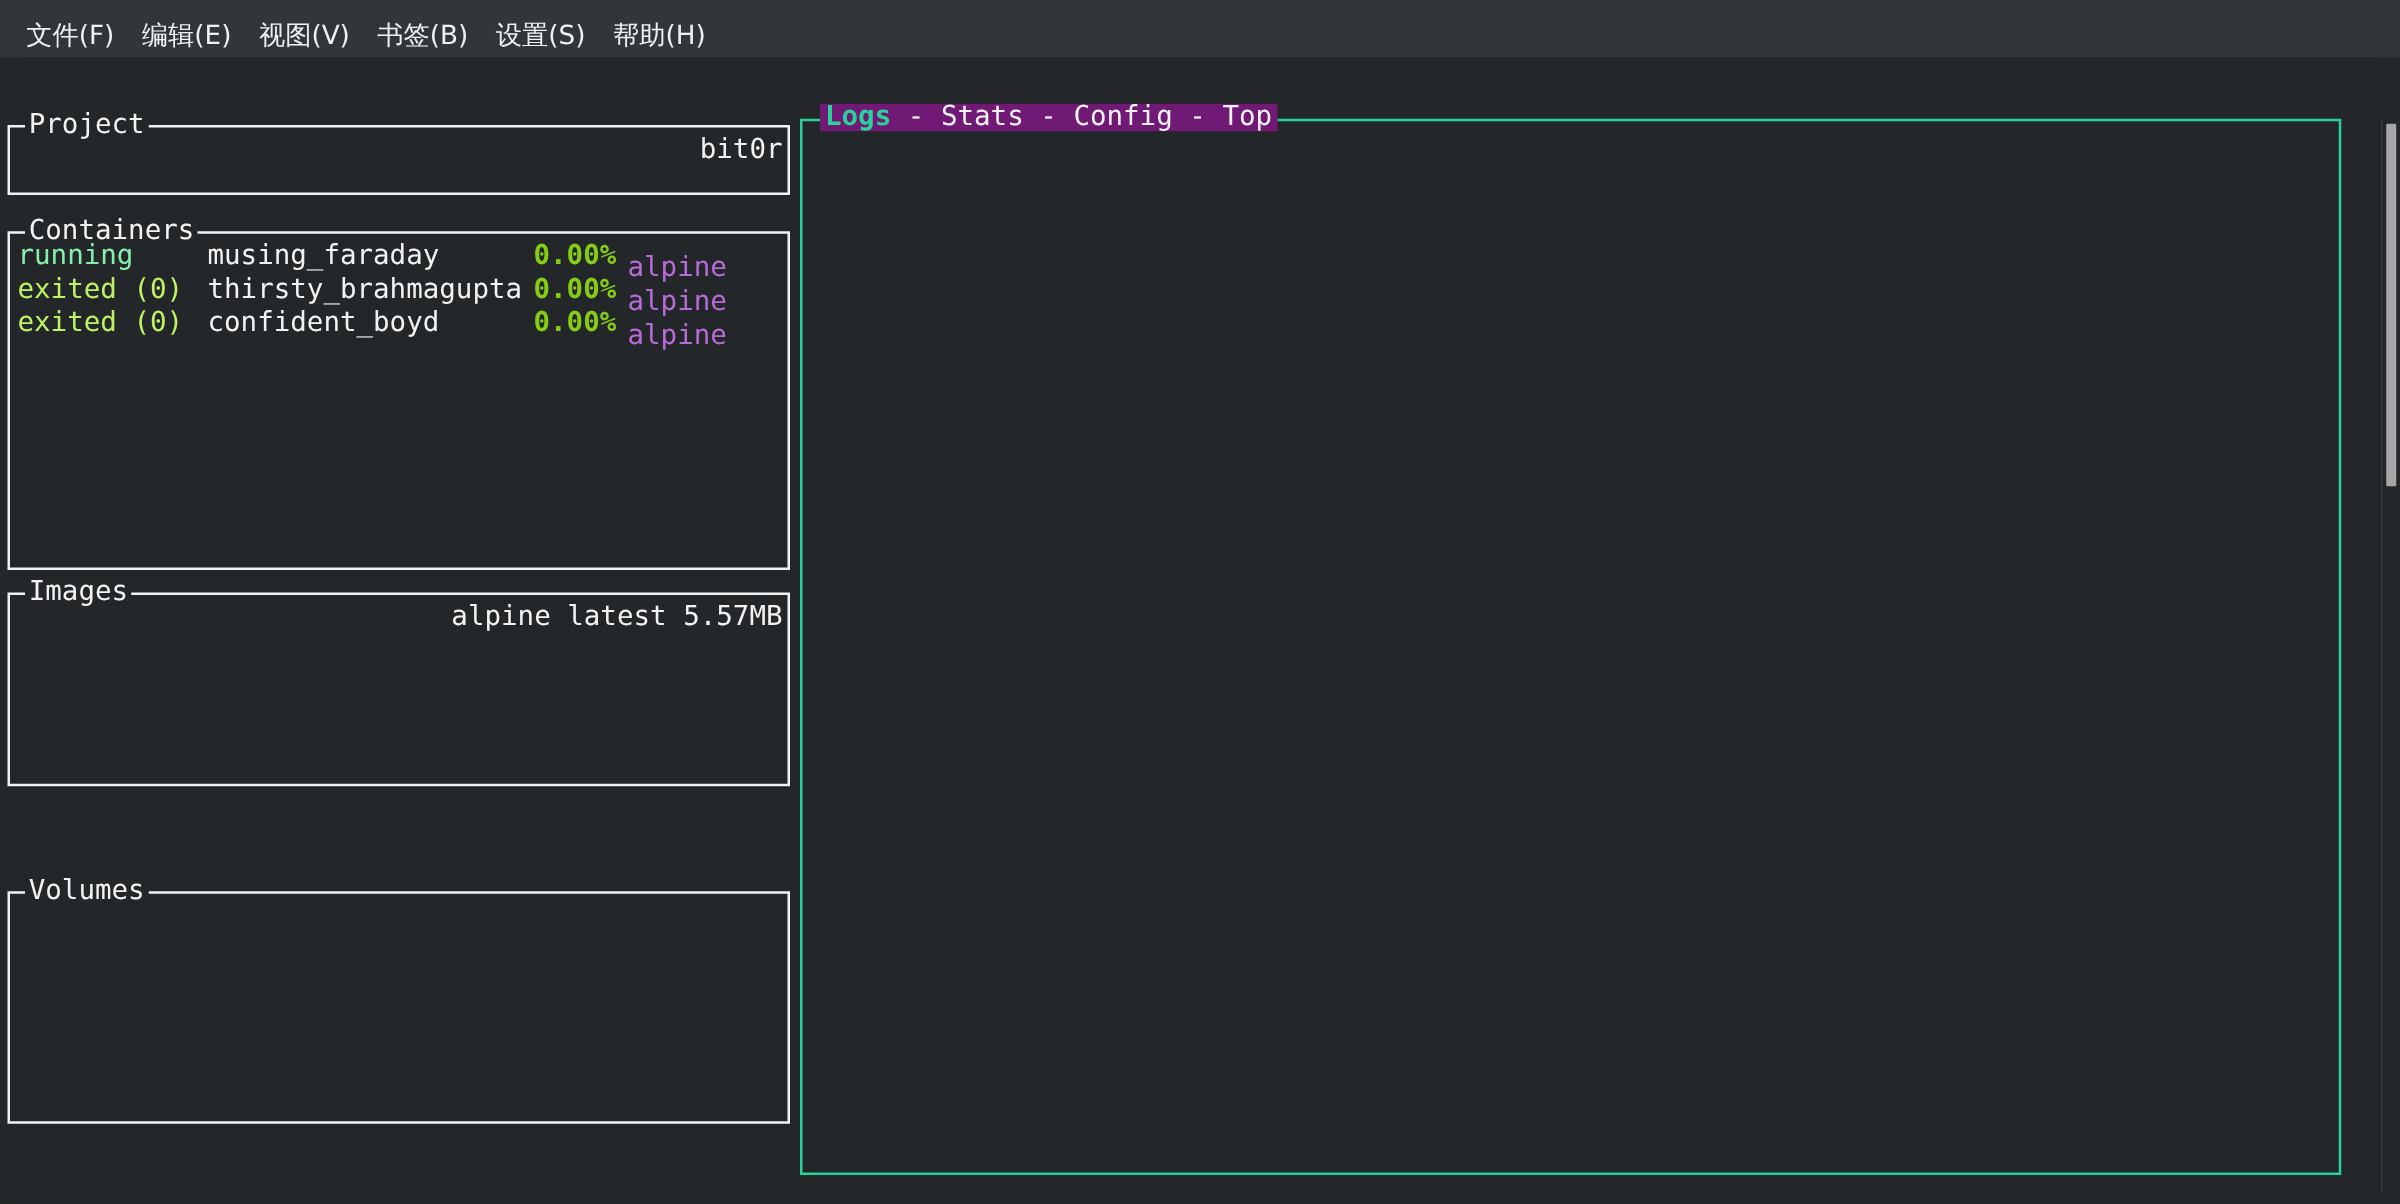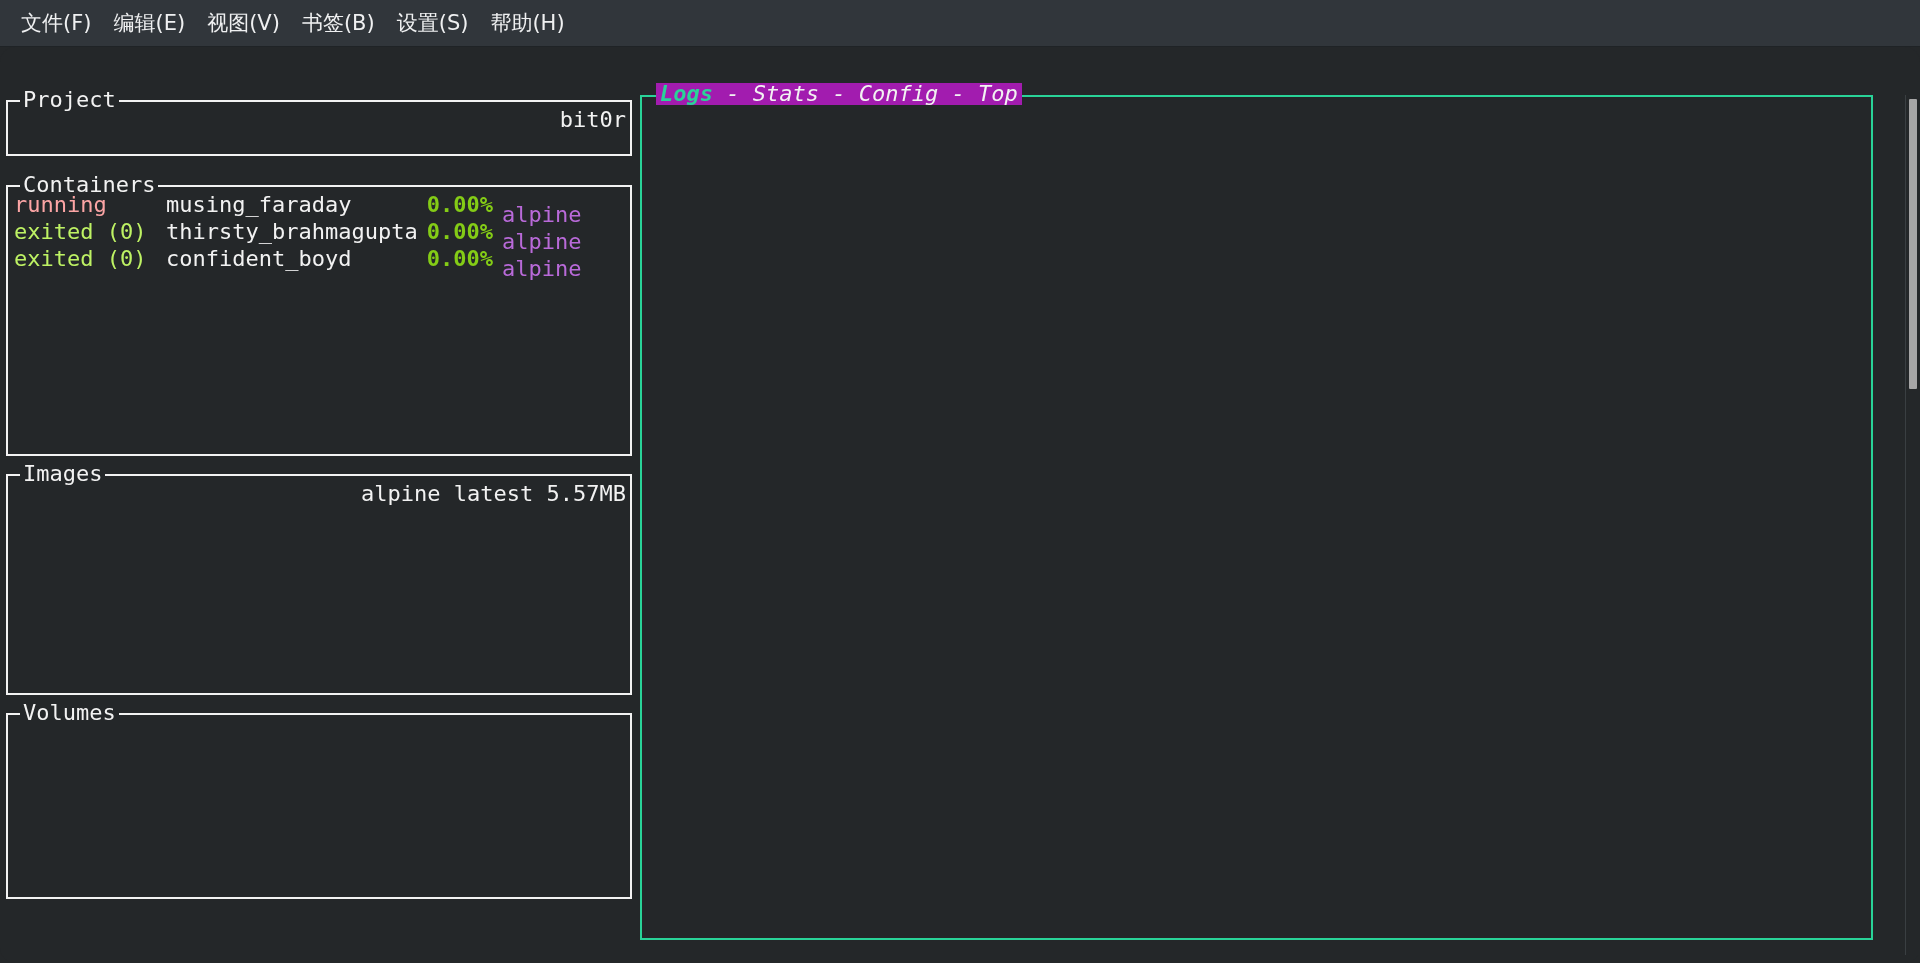--- a/index.html
+++ b/index.html
@@ -13,21 +13,21 @@
   body {
     font-family: "DejaVu Sans Mono", monospace;
     -webkit-font-smoothing: antialiased;
   }
 
   
   #menubar {
     height: 47px;
     background: #31363b;
     display: flex;
-    align-items: center;
+    align-items: flex-end;
     padding-left: 10px;
     box-sizing: border-box;
     border-bottom: 1px solid #1f2326;
   }
   .menu-item {
     font-family: "DejaVu Sans", sans-serif;
     font-size: 21px;
     color: #eff0f1;
     padding: 4px 11px;
     white-space: nowrap;
@@ -87,45 +87,44 @@
     font-size: 22px;
     line-height: 27px;
     height: 27px;
     white-space: pre;
   }
   .col-status  { width: 152px; }
   .col-name    { width: 247px; }
   .col-cpu     { width: 80px; text-align: right; font-weight: bold; color: #84cc16; }
   .col-image   { padding-left: 9px; margin-top: 10px; }
 
-  .c-green   { color: #fca5a5; }
+  .c-green   { color: #86efac; }
   .c-orange  { color: #bef264; }
   .c-white   { color: #f2f2f2; }
   .c-purple  { color: #b96ad9; }
 
   
   #mainpanel {
     position: absolute;
     left: 640px;
     top: 48px;
     width: 1233px;
     height: 845px;
     border: 2px solid #29d398;
     box-sizing: border-box;
   }
   #mainpanel .tabs {
     position: absolute;
     top: -14px;
     left: 14px;
-    background: #a21caf;
+    background: #701a75;
     padding: 0 4px;
     font-size: 22px;
     line-height: 22px;
     white-space: nowrap;
-    font-style: italic;
   }
   .tab-active {
     color: #29d398;
     font-weight: bold;
   }
   .tab-inactive { color: #f2f2f2; }
   .tab-sep { color: #f2f2f2; }
   #mainpanel .main-body {
     position: absolute;
     inset: 6px 6px 4px 8px;
@@ -223,21 +222,21 @@
       <div class="row">
         <span class="col-status c-orange">exited (0)</span>
         <span class="col-name c-white">confident_boyd</span>
         <span class="col-cpu">0.00%</span>
         <span class="col-image c-purple">alpine</span>
       </div>
 
     </div>
   </div>
 
-  <div class="panel" style="left:6px; top:427px; width:626px; height:221px;">
+  <div class="panel" style="left:6px; top:427px; width:626px; height:155px;">
     <div class="panel-title">Images</div>
     <div class="panel-body">
       <div class="tui-line c-white">alpine latest 5.57MB</div>
     </div>
   </div>
 
   <div class="panel" style="left:6px; top:666px; width:626px; height:186px;">
     <div class="panel-title">Volumes</div>
     <div class="panel-body"></div>
   </div>

